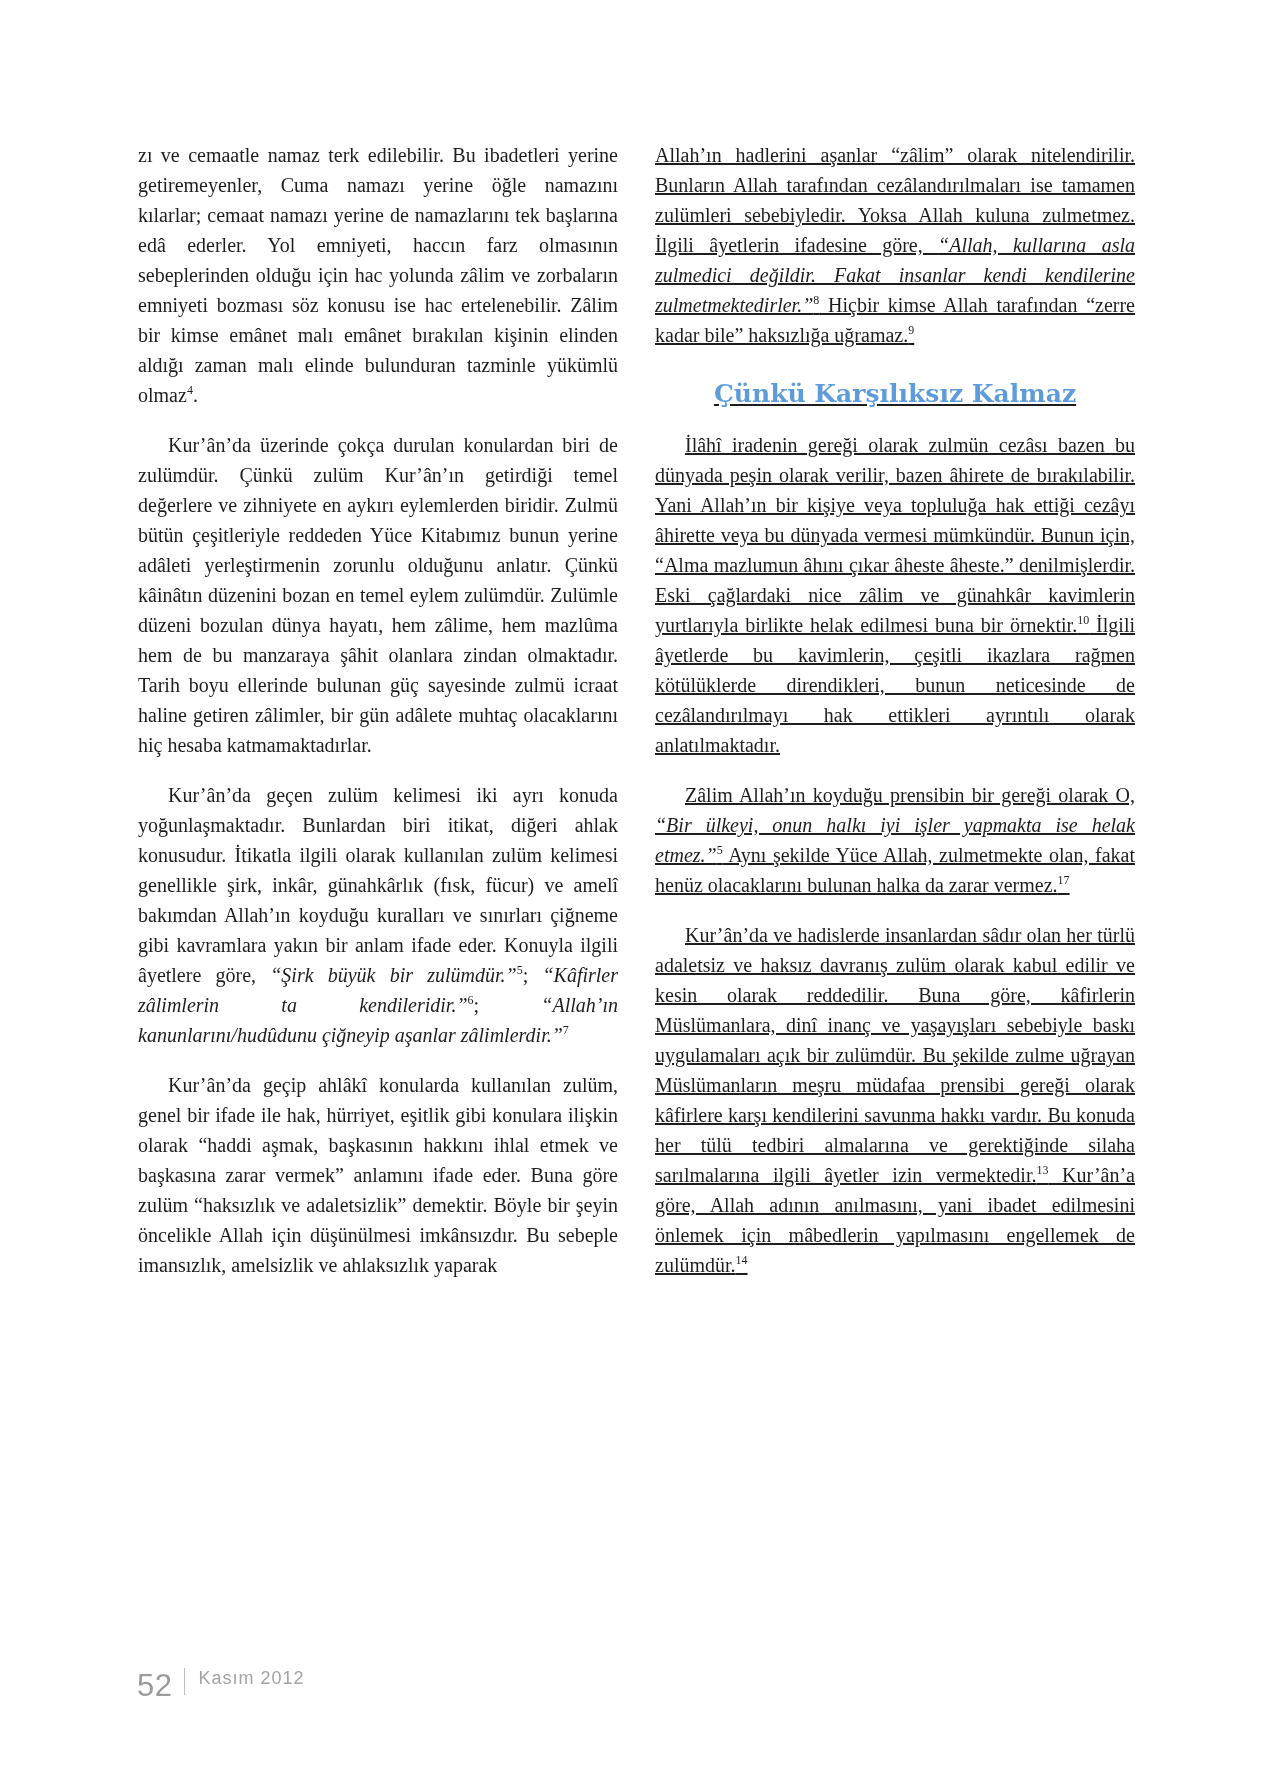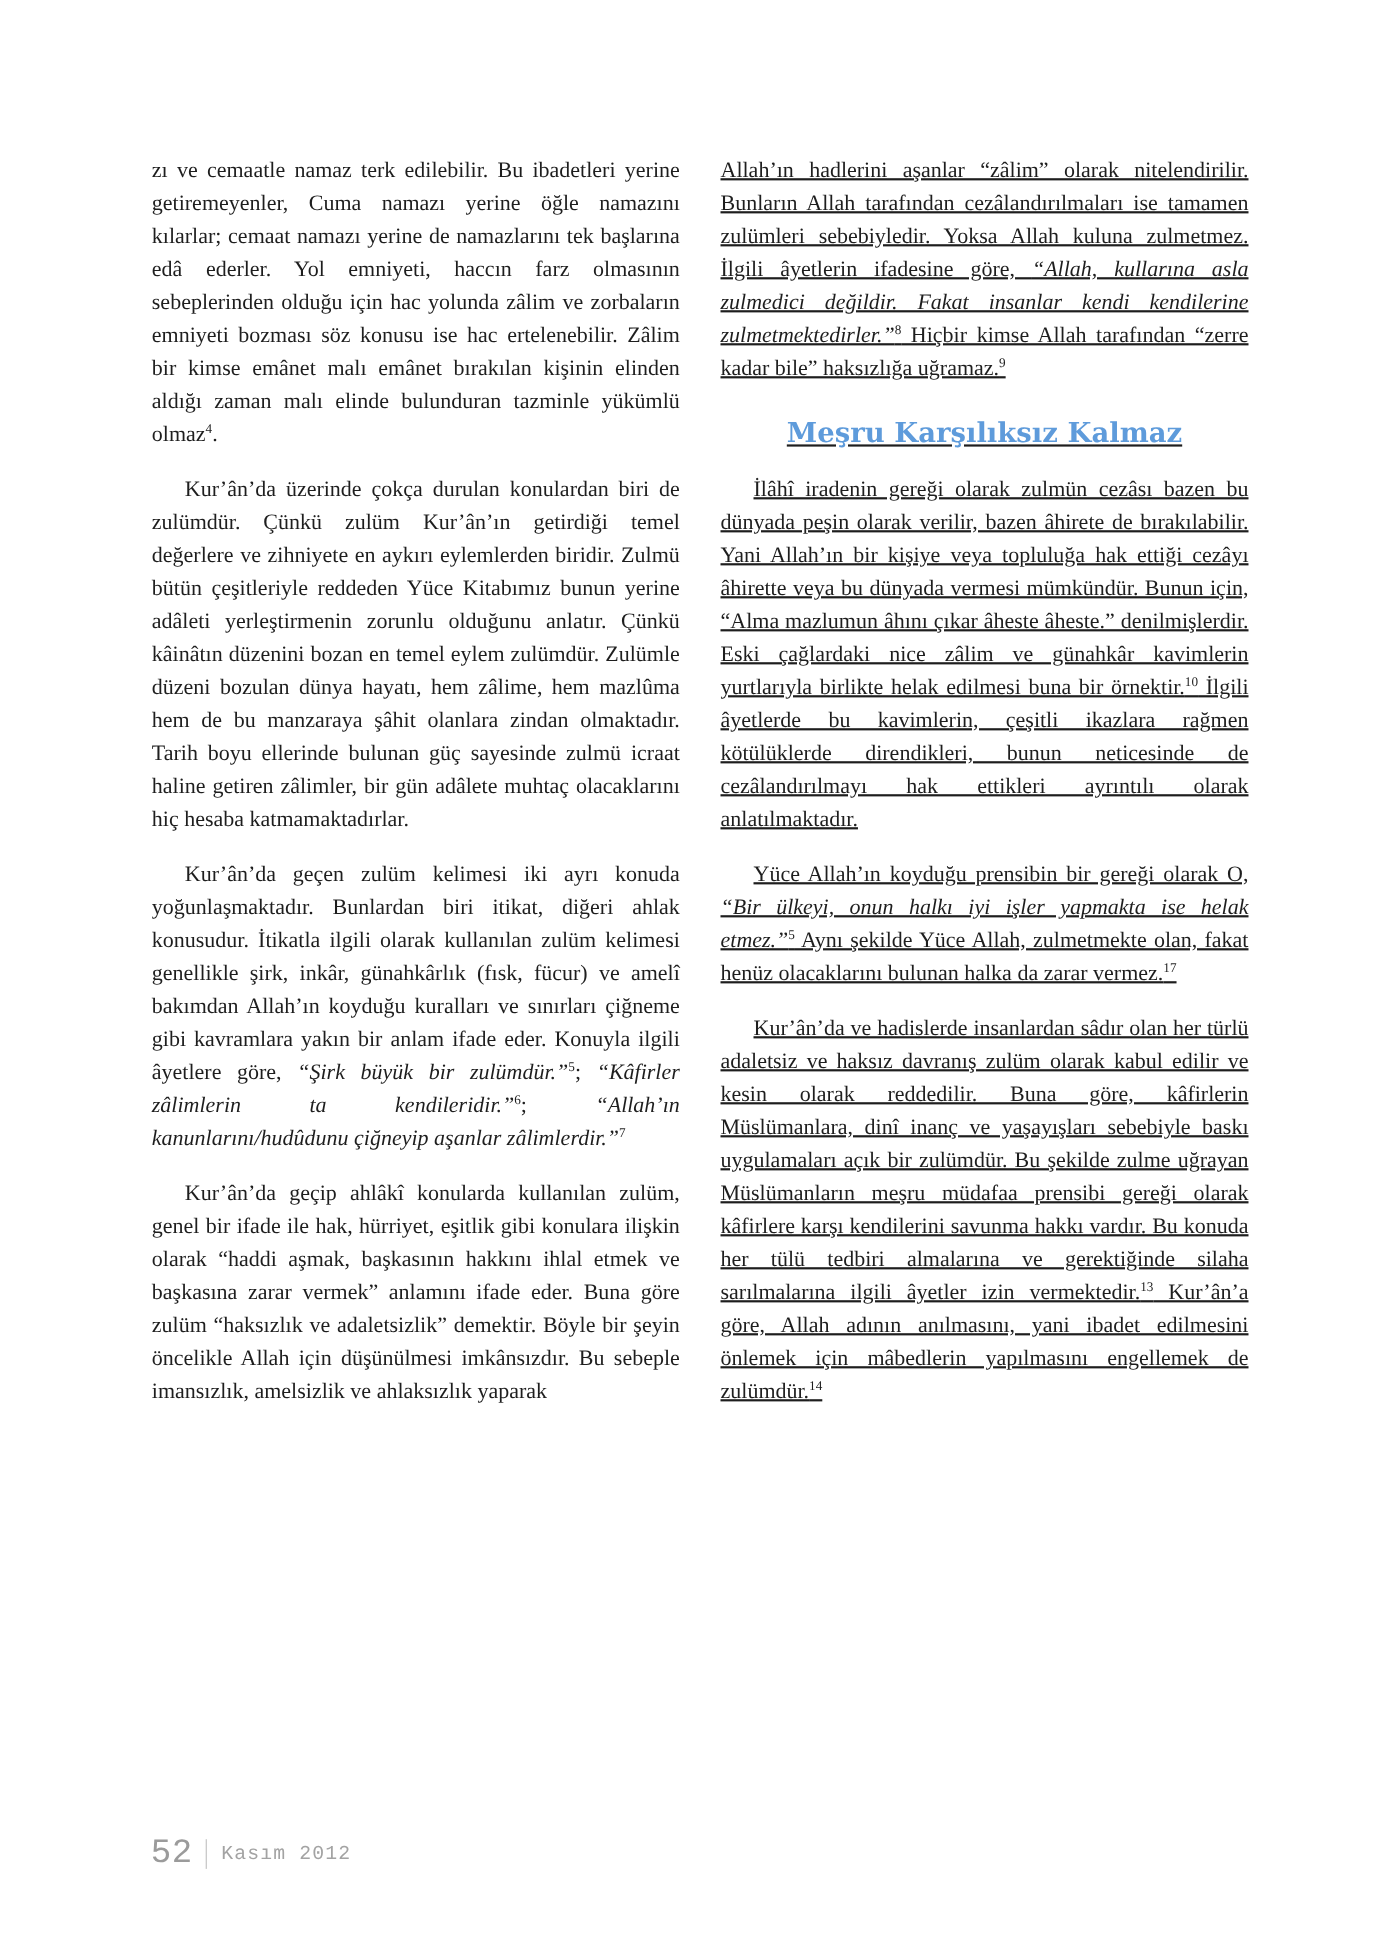--- a/index.html
+++ b/index.html
@@ -43,22 +43,21 @@
     font-size: 12px;
     line-height: 0;
     vertical-align: super;
   }
   .col em { font-style: italic; }
   .footer {
     position: absolute;
     left: 137px;
     top: 1668px;
     display: flex;
-    align-items: center;
-    font-family: Liberation Mono, monospace;
+    font-family: Liberation Sans, sans-serif;
     color: #9b9b9b;
   }
   .footer .page-num {
     font-size: 31px;
     letter-spacing: 0.5px;
   }
   .footer .divider {
     width: 1px;
     height: 27px;
     background: #bfbfbf;
@@ -75,23 +74,23 @@
 
 <div class="page">
   <div class="col col-left">
       <p><span>zı ve cemaatle namaz terk edilebilir. Bu ibadetleri yerine getiremeyenler, Cuma namazı yerine öğle namazını kılarlar; cemaat namazı yerine de namazlarını tek başlarına edâ ederler. Yol emniyeti, haccın farz olmasının sebeplerinden olduğu için hac yolunda zâlim ve zorbaların emniyeti bozması söz konusu ise hac ertelenebilir. Zâlim bir kimse emânet malı emânet bırakılan kişinin elinden aldığı zaman malı elinde bulunduran tazminle yükümlü olmaz</span><sup>4</sup><span>.</span></p>
       <p class="indent"><span>Kur’ân’da üzerinde çokça durulan konulardan biri de zulümdür. Çünkü zulüm Kur’ân’ın getirdiği temel değerlere ve zihniyete en aykırı eylemlerden biridir. Zulmü bütün çeşitleriyle reddeden Yüce Kitabımız bunun yerine adâleti yerleştirmenin zorunlu olduğunu anlatır. Çünkü kâinâtın düzenini bozan en temel eylem zulümdür. Zulümle düzeni bozulan dünya hayatı, hem zâlime, hem mazlûma hem de bu manzaraya şâhit olanlara zindan olmaktadır. Tarih boyu ellerinde bulunan güç sayesinde zulmü icraat haline getiren zâlimler, bir gün adâlete muhtaç olacaklarını hiç hesaba katmamaktadırlar.</span></p>
       <p class="indent"><span>Kur’ân’da geçen zulüm kelimesi iki ayrı konuda yoğunlaşmaktadır. Bunlardan biri itikat, diğeri ahlak konusudur. İtikatla ilgili olarak kullanılan zulüm kelimesi genellikle şirk, inkâr, günahkârlık (fısk, fücur) ve amelî bakımdan Allah’ın koyduğu kuralları ve sınırları çiğneme gibi kavramlara yakın bir anlam ifade eder. Konuyla ilgili âyetlere göre, </span><em>“Şirk büyük bir zulümdür.”</em><sup>5</sup><span>; </span><em>“Kâfirler zâlimlerin ta kendileridir.”</em><sup>6</sup><span>; </span><em>“Allah’ın kanunlarını/hudûdunu çiğneyip aşanlar zâlimlerdir.”</em><sup>7</sup></p>
       <p class="indent"><span>Kur’ân’da geçip ahlâkî konularda kullanılan zulüm, genel bir ifade ile hak, hürriyet, eşitlik gibi konulara ilişkin olarak “haddi aşmak, başkasının hakkını ihlal etmek ve başkasına zarar vermek” anlamını ifade eder. Buna göre zulüm “haksızlık ve adaletsizlik” demektir. Böyle bir şeyin öncelikle Allah için düşünülmesi imkânsızdır. Bu sebeple imansızlık, amelsizlik ve ahlaksızlık yaparak</span></p>
     </div>
   <div class="col col-right">
       <p><span>Allah’ın hadlerini aşanlar “zâlim” olarak nitelendirilir. Bunların Allah tarafından cezâlandırılmaları ise tamamen zulümleri sebebiyledir. Yoksa Allah kuluna zulmetmez. İlgili âyetlerin ifadesine göre, </span><em>“Allah, kullarına asla zulmedici değildir. Fakat insanlar kendi kendilerine zulmetmektedirler.”</em><sup>8</sup><span> Hiçbir kimse Allah tarafından “zerre kadar bile” haksızlığa uğramaz.</span><sup>9</sup></p>
-      <h2>Meşru Karşılıksız Kalmaz</h2>
+      <h2>Çünkü Karşılıksız Kalmaz</h2>
       <p class="indent"><span>İlâhî iradenin gereği olarak zulmün cezâsı bazen bu dünyada peşin olarak verilir, bazen âhirete de bırakılabilir. Yani Allah’ın bir kişiye veya topluluğa hak ettiği cezâyı âhirette veya bu dünyada vermesi mümkündür. Bunun için, “Alma mazlumun âhını çıkar âheste âheste.” denilmişlerdir. Eski çağlardaki nice zâlim ve günahkâr kavimlerin yurtlarıyla birlikte helak edilmesi buna bir örnektir.</span><sup>10</sup><span> İlgili âyetlerde bu kavimlerin, çeşitli ikazlara rağmen kötülüklerde direndikleri, bunun neticesinde de cezâlandırılmayı hak ettikleri ayrıntılı olarak anlatılmaktadır.</span></p>
-      <p class="indent"><span>Yüce Allah’ın koyduğu prensibin bir gereği olarak O, </span><em>“Bir ülkeyi, onun halkı iyi işler yapmakta ise helak etmez.”</em><sup>5</sup><span> Aynı şekilde Yüce Allah, zulmetmekte olan, fakat henüz olacaklarını bulunan halka da zarar vermez.</span><sup>17</sup></p>
+      <p class="indent"><span>Zâlim Allah’ın koyduğu prensibin bir gereği olarak O, </span><em>“Bir ülkeyi, onun halkı iyi işler yapmakta ise helak etmez.”</em><sup>5</sup><span> Aynı şekilde Yüce Allah, zulmetmekte olan, fakat henüz olacaklarını bulunan halka da zarar vermez.</span><sup>17</sup></p>
       <p class="indent"><span>Kur’ân’da ve hadislerde insanlardan sâdır olan her türlü adaletsiz ve haksız davranış zulüm olarak kabul edilir ve kesin olarak reddedilir. Buna göre, kâfirlerin Müslümanlara, dinî inanç ve yaşayışları sebebiyle baskı uygulamaları açık bir zulümdür. Bu şekilde zulme uğrayan Müslümanların meşru müdafaa prensibi gereği olarak kâfirlere karşı kendilerini savunma hakkı vardır. Bu konuda her tülü tedbiri almalarına ve gerektiğinde silaha sarılmalarına ilgili âyetler izin vermektedir.</span><sup>13</sup><span> Kur’ân’a göre, Allah adının anılmasını, yani ibadet edilmesini önlemek için mâbedlerin yapılmasını engellemek de zulümdür.</span><sup>14</sup></p>
     </div>
   <div class="footer">
     <span class="page-num">52</span>
     <span class="divider"></span>
     <span class="issue">Kasım 2012</span>
   </div>
 </div>
 
 </body></html>

